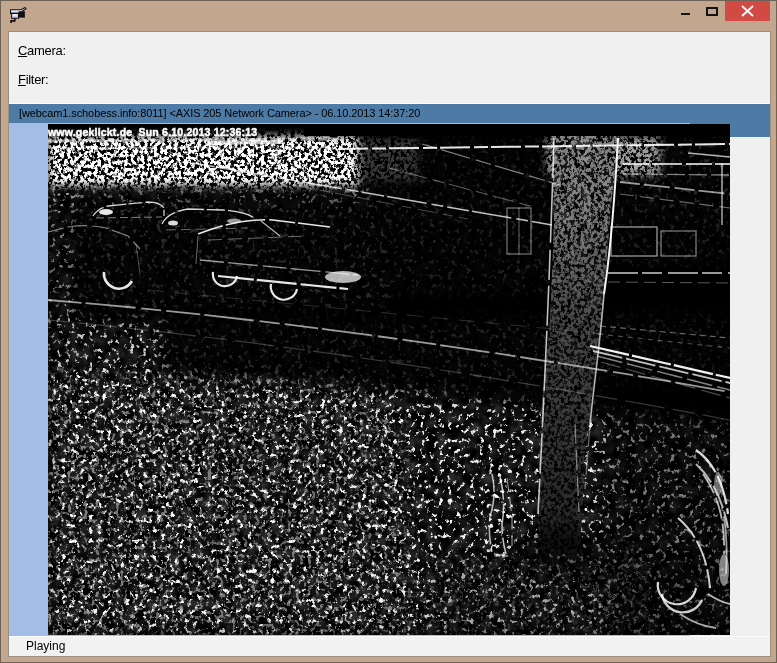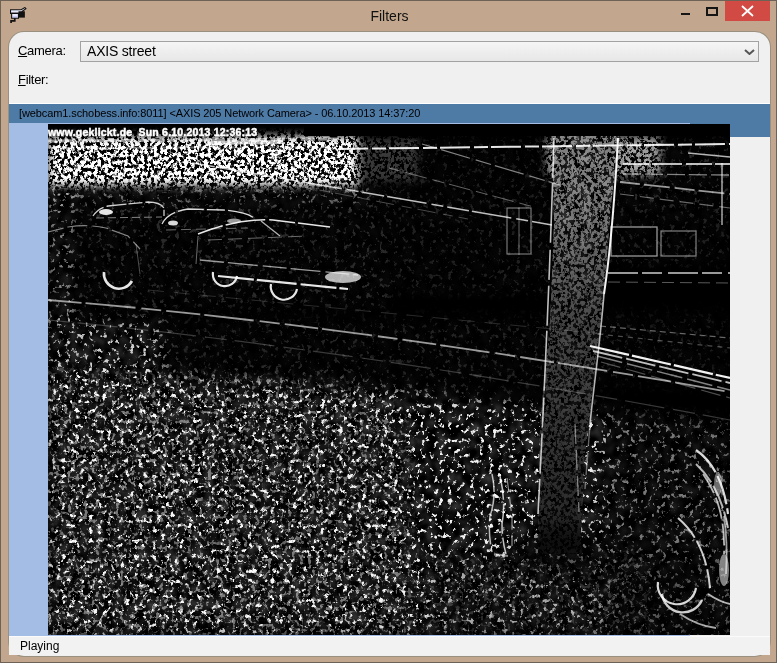--- a/index.html
+++ b/index.html
@@ -3,56 +3,50 @@
 <meta charset="utf-8">
 <style>
 html,body{margin:0;padding:0;width:777px;height:663px;overflow:hidden;}
 body{font-family:"Liberation Sans",sans-serif;}
 #win{position:absolute;left:0;top:0;width:777px;height:663px;background:#c2a78e;border:1px solid #6e6156;box-sizing:border-box;}
 #ticon{position:absolute;left:9px;top:6px;width:17px;height:17px;}
 #title{position:absolute;left:0;top:7px;width:777px;text-align:center;font-size:14px;color:#101010;}
 #btnmin{position:absolute;left:680px;top:12px;width:9px;height:2px;background:#151515;}
 #btnmax{position:absolute;left:705px;top:6px;width:8px;height:5px;border:2px solid #151515;background:transparent;}
 #btnclose{position:absolute;left:724px;top:0px;width:45px;height:20px;background:#d14a43;}
-#client{position:absolute;left:8px;top:31px;width:761px;height:624px;background:#f0f0f0;box-shadow:0 0 0 1px #99907f;border-radius:15px;}
+#client{position:absolute;left:8px;top:31px;width:761px;height:624px;background:#f0f0f0;box-shadow:0 0 0 1px #99907f;}
 .lbl{position:absolute;left:9px;font-size:13px;letter-spacing:-0.3px;color:#000;}
 .lbl span{text-decoration:underline;}
 .combo{position:absolute;left:71px;width:671px;height:19px;border:1px solid #a2a2a2;background:linear-gradient(#f5f5f5,#e7e7e7);font-size:14px;letter-spacing:-0.2px;color:#000;line-height:19px;padding-left:6px;box-sizing:content-box;}
 #combo1{top:9px;}
 #combo2{top:38px;}
 .chev{position:absolute;right:3px;top:7px;}
 #focusrect{position:absolute;left:2px;top:2px;width:656px;height:14px;border:1px dotted #000;}
 #bluebar{position:absolute;left:0;top:71px;width:761px;height:34px;background:#4e7aa6;border-top:1px solid #fff;color:#000;font-size:11px;letter-spacing:-0.1px;line-height:19px;padding-left:10px;box-sizing:border-box;}
 #panel{position:absolute;left:0;top:91px;width:681px;height:513px;background:#a3bde4;}
 #video{position:absolute;left:39px;top:1px;width:682px;height:511px;background:#000;}
-#status{position:absolute;left:0;top:604px;width:761px;height:19px;background:#f2f2f2;border-top:1px solid #fbfbfb;font-size:12px;line-height:18px;padding-left:11px;box-sizing:border-box;color:#000;}
+#status{position:absolute;left:0;top:604px;width:761px;height:19px;background:#f2f2f2;border-top:1px solid #fbfbfb;font-size:12px;line-height:18px;padding-left:17px;box-sizing:border-box;color:#000;}
 </style>
 </head>
 <body>
 <div id="win">
   <svg id="ticon" viewBox="0 0 16 16">
     <path d="M0.5 2.5 L10.5 2.5 L14 0.5 L15 1.5 L11.5 4 L11.5 6 L0.5 6 Z" fill="#e8e8fa" stroke="#111" stroke-width="1"></path>
     <path d="M8 4 L14 4 L14 10 L8 10 Z" fill="#111"></path>
     <path d="M1.5 6 L8 6 L8 10.5 L1.5 10.5 Z" fill="#ccccee" stroke="#111" stroke-width="1"></path>
     <path d="M4.5 10.5 L4.5 13 L1 13 L1 15" fill="none" stroke="#111" stroke-width="1.6"></path>
     <path d="M2.5 7.5 L7 7.5" stroke="#fff" stroke-width="1"></path>
   </svg>
-  <div id="title">Filters</div>
   <div id="btnmin"></div>
   <div id="btnmax"></div>
   <div id="btnclose"><svg width="45" height="20">
         <path d="M17 5 L28 15 M28 5 L17 15" stroke="#fff" stroke-width="1.8"></path>
       </svg></div>
   <div id="client">
     <div class="lbl" style="top:11px;"><span>C</span>amera:</div>
-    <div id="combo1" class="combo">AXIS street
-      <svg class="chev" width="11" height="6">
-          <path d="M1 1 L5.5 5 L10 1" fill="none" stroke="#555" stroke-width="2"></path>
-        </svg>
-    </div>
     <div class="lbl" style="top:40px;text-align:right;"><span>F</span>ilter:</div>
     <div id="bluebar">[webcam1.schobess.info:8011] &lt;AXIS 205 Network Camera&gt; - 06.10.2013 14:37:20</div>
     <div id="panel">
       <svg id="video" width="682" height="511" viewBox="0 0 682 511">
       <defs>
         <filter id="fD" x="0" y="0" width="100%" height="100%">
           <feTurbulence type="fractalNoise" baseFrequency="0.3 0.27" numOctaves="3" seed="11"></feTurbulence>
           <feColorMatrix type="matrix" values="0 0 0 0 1  0 0 0 0 1  0 0 0 0 1  0 0 0 8 -3.4"></feColorMatrix>
         </filter>
         <filter id="fG" x="0" y="0" width="100%" height="100%">

